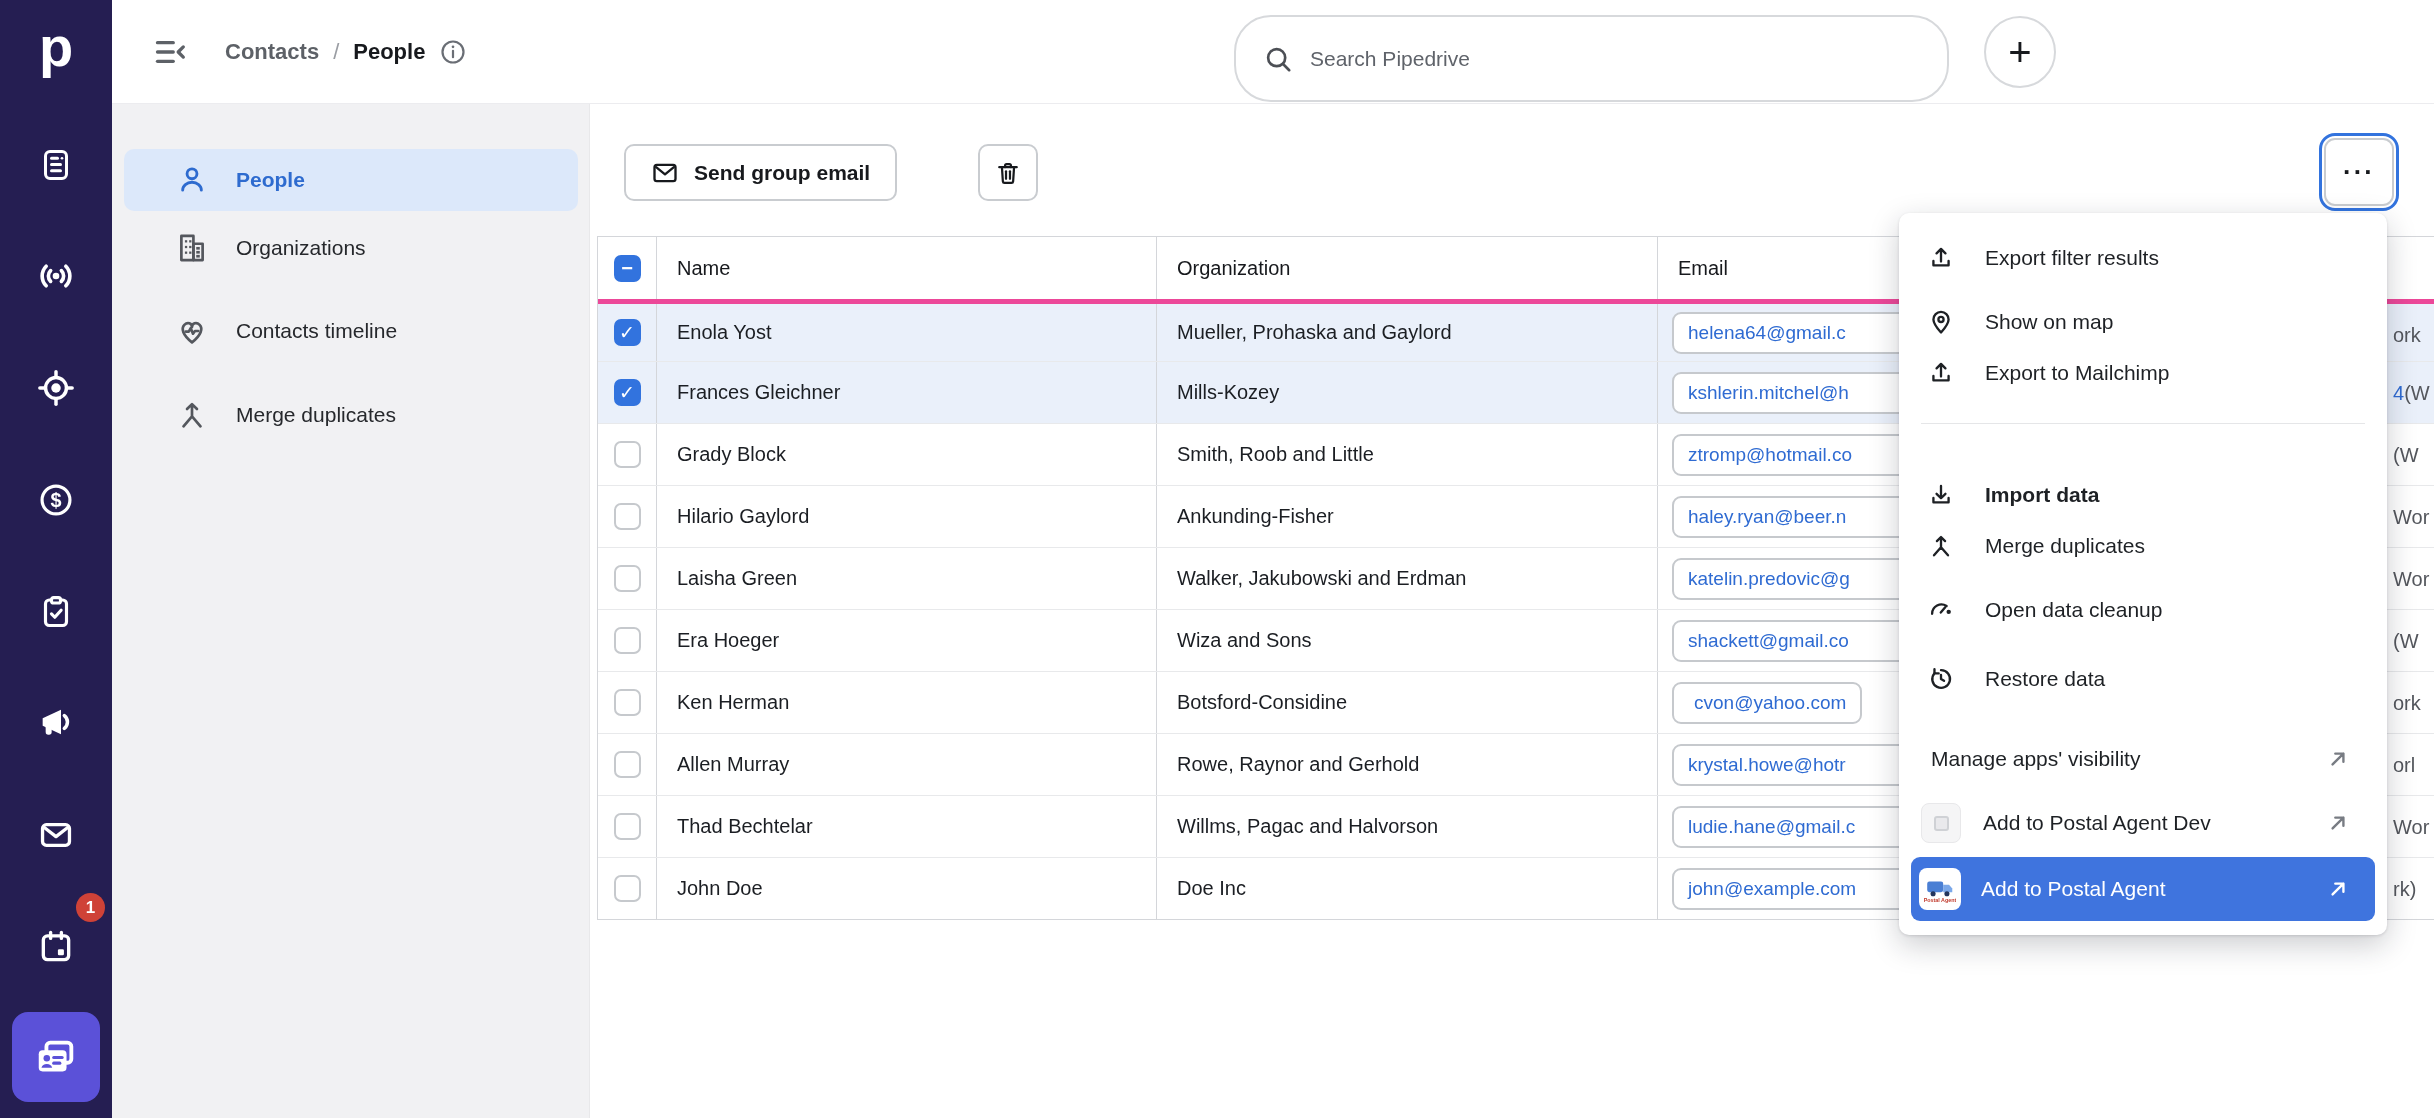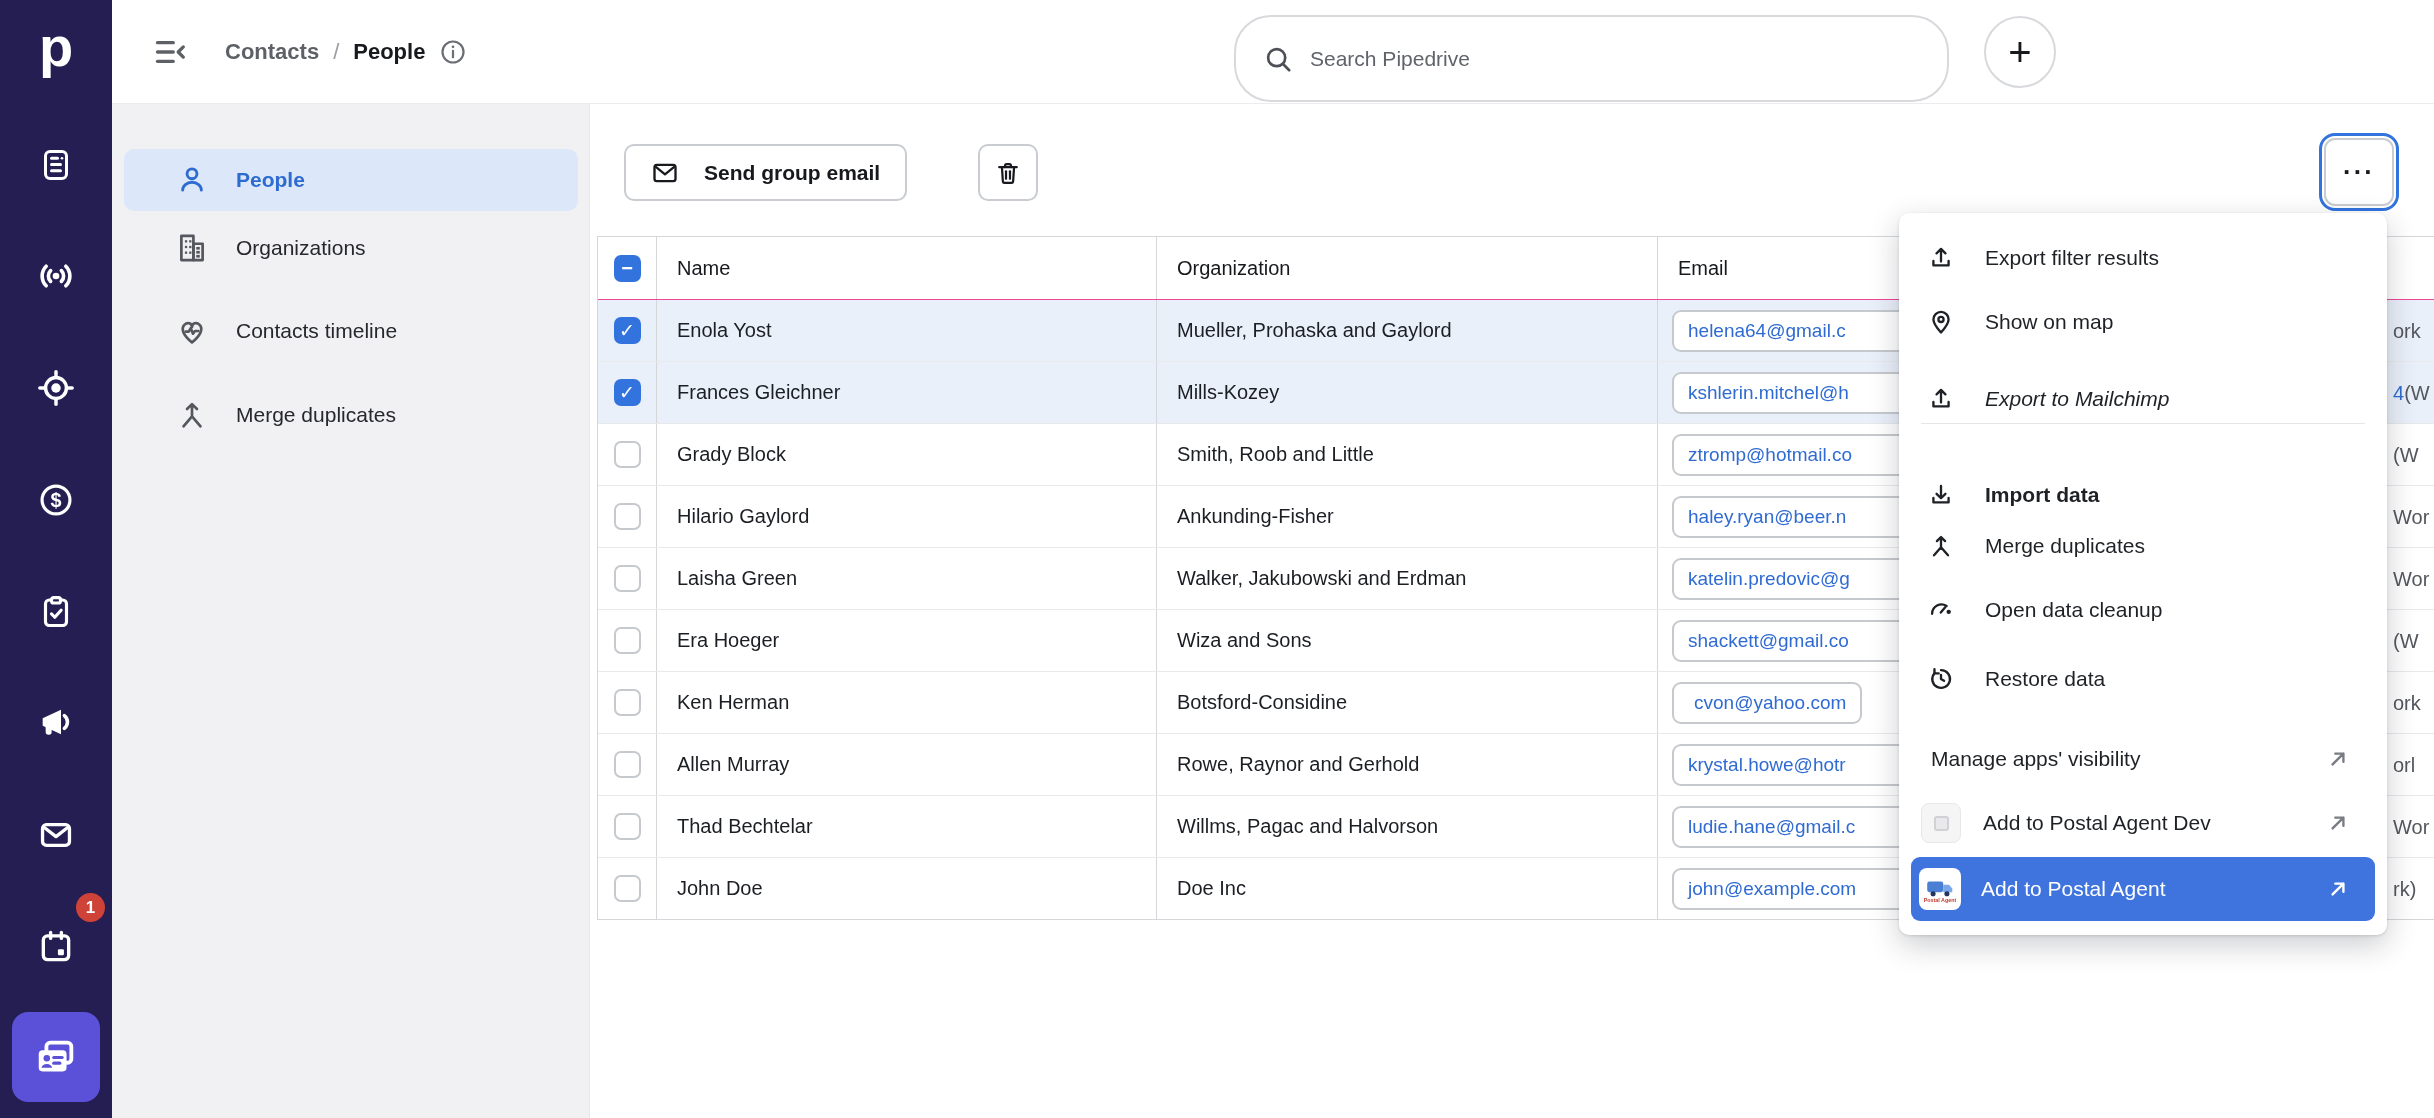--- a/index.html
+++ b/index.html
@@ -49,33 +49,33 @@
   .side-item .s-ico { width:36px; margin-left:50px; margin-right:26px; display:flex; justify-content:center; }
   .side-item .s-lbl { font-size:21px; font-weight:500; color:#26282c; }
   .side-item.active { background:#dce8fa; }
   .side-item.active .s-lbl { color:#2e6bcf; font-weight:700; }
   .si-0{top:45px;} .si-1{top:113px;} .si-2{top:196px;} .si-3{top:280px;}
 
   
   .main { position:absolute; left:590px; top:104px; width:1844px; height:1014px; background:#fff; z-index:1; }
   .btn { border:2px solid #c9ccd0; border-radius:10px; background:#fff; cursor:pointer;
          display:flex; align-items:center; justify-content:center; }
-  .btn-send { position:absolute; left:34px; top:40px; height:57px; padding:0 25px; gap:25px;
+  .btn-send { position:absolute; left:34px; top:40px; height:57px; padding:0 25px; gap:15px;
               font-size:21px; font-weight:700; color:#17191d; }
   .btn-trash { position:absolute; left:388px; top:40px; width:60px; height:57px; }
   .btn-more { position:absolute; left:1734px; top:34px; width:70px; height:68px; border-radius:11px;
               outline:3px solid #3273de; outline-offset:2px;
               font-size:26px; font-weight:700; letter-spacing:2px; color:#17191d; }
 
   
   .table { position:absolute; left:7px; top:132px; width:1837px;
            border:1px solid #d4d6da; border-right:none; background:#fff; }
   .tr { display:flex; height:62px; border-top:1px solid #e8e9eb; background:#fff; }
   .tr.thead { border-top:none; background:#fff; }
-  .tr.thead + .tr { border-top:1px solid #ec4899; }
+  .tr.thead + .tr { border-top:5px solid #ec4899; }
   .tr.selected { background:#eaf0fa; }
   .td { display:flex; align-items:center; }
   .td-check { width:59px; justify-content:center; border-right:1px solid #d4d6da; }
   .td-name  { width:500px; padding-left:20px; border-right:1px solid #d4d6da; font-size:20px; color:#1b1e23; }
   .td-org   { width:501px; padding-left:20px; border-right:1px solid #d4d6da; font-size:20px; color:#1b1e23; }
   .td-email { width:583px; padding-left:14px; position:relative; overflow:visible; }
   .td-phone { flex:1; position:relative; }
   .thead .td-name,.thead .td-org,.thead .td-email { font-weight:400; font-size:20px; color:#17191d; }
   .thead .td-email { padding-left:20px; }
 
@@ -95,21 +95,21 @@
 
   
   .menu { position:absolute; left:1899px; top:213px; width:488px; height:722px; background:#fff;
           border-radius:10px; box-shadow:0 1px 3px rgba(25,28,40,.14), 0 10px 30px rgba(25,28,40,.22);
           z-index:20; }
   .mi { position:absolute; left:12px; width:464px; height:64px; display:flex; align-items:center;
         font-size:21px; color:#1e2125; cursor:pointer; }
   .mi .ico { width:32px; margin-left:14px; margin-right:28px; display:flex; justify-content:center; }
   .mi .lbl-noicon { margin-left:20px; }
   .mi .ext { position:absolute; right:24px; top:50%; transform:translateY(-50%); }
-  .mi-0{top:13px;} .mi-1{top:77px;} .mi-2{top:154px;font-style:italic;} .mi-3{top:250px;font-weight:bold;} .mi-4{top:301px;}
+  .mi-0{top:13px;} .mi-1{top:77px;} .mi-2{top:128px;} .mi-3{top:250px;font-weight:bold;} .mi-4{top:301px;}
   .mi-5{top:365px;} .mi-6{top:434px;} .mi-7{top:514px;} .mi-8{top:578px;} .mi-9{top:644px;}
   .menu-divider { position:absolute; left:22px; right:22px; top:210px; height:1px; background:#e5e6e8; }
   .mi.highlight { background:#3f74de; border-radius:9px; color:#fff;text-align:center; }
   .app-tile { width:42px; height:42px; border-radius:8px; background:#fff; margin-left:8px; margin-right:20px;
               display:flex; align-items:center; justify-content:center; }
   .ph-tile { width:40px; height:40px; border-radius:8px; background:#f5f5f6; border:1px solid #e8e8ea;
              margin-left:10px; margin-right:22px; display:flex; align-items:center; justify-content:center; }
   .ph-tile .inner { width:15px; height:15px; border-radius:3px; border:2px solid #cfd1d5; background:#e9e9ec; }
 </style>
 </head>

